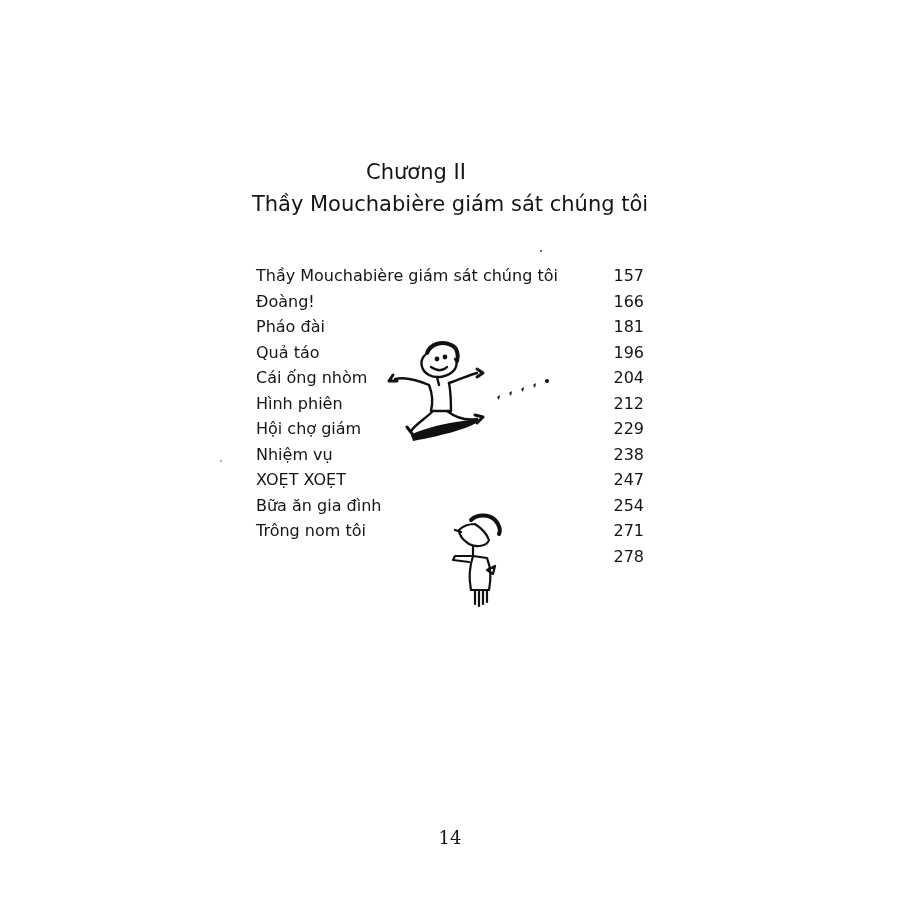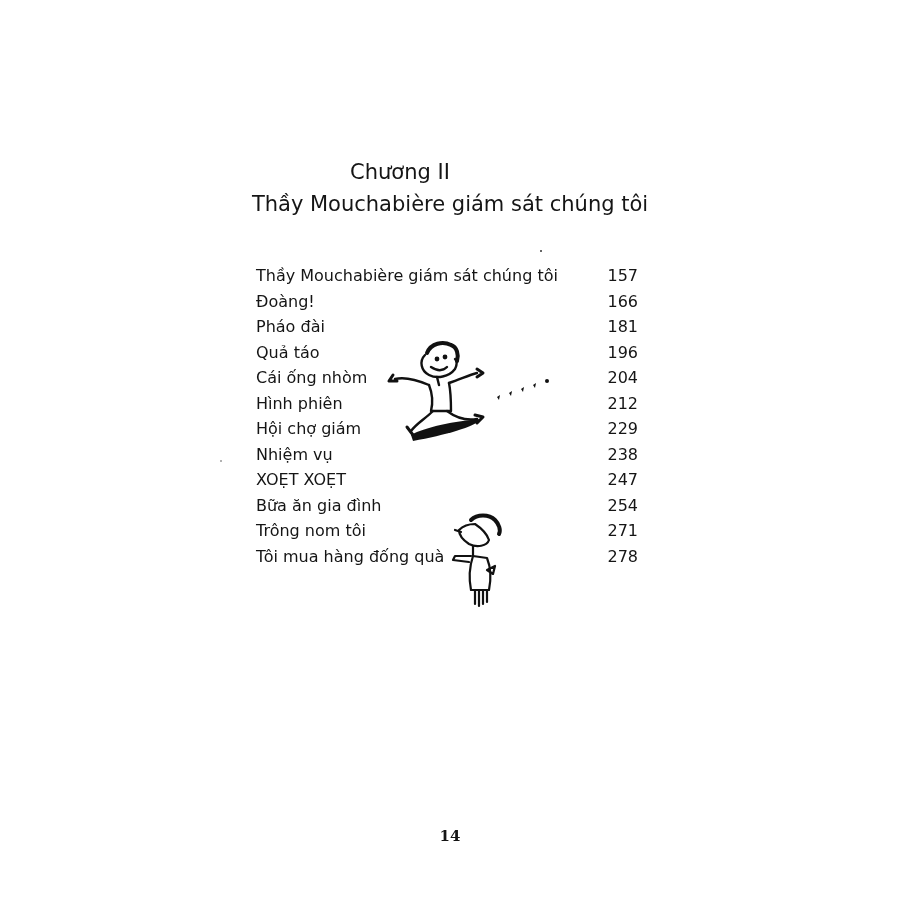--- a/index.html
+++ b/index.html
@@ -1,27 +1,27 @@
 <!DOCTYPE html>
 <html><head>
   <meta charset="utf-8">
   <style>
     html, body { margin: 0; padding: 0; background: #ffffff; }
     body { width: 900px; height: 900px; position: relative; overflow: hidden;
            font-family: "DejaVu Sans", sans-serif; color: #151515; }
     .chapter-title { position: absolute; left: 0; width: 800px; text-align: center;
-           top: 160px; font-size: 21px; letter-spacing: 0px; }
+           top: 160px; font-size: 21px; letter-spacing: 0px; padding-left: 16px; }
     .chapter-sub { position: absolute; left: 0; width: 900px; text-align: center;
            top: 192px; font-size: 21px; }
     .toc { position: absolute; left: 256px; top: 263px; width: 392px; }
     .toc-row { height: 25.5px; position: relative; font-size: 16px; line-height: 25px; }
     .toc-row .t { position: absolute; left: 0; }
-    .toc-row .p { position: absolute; right: 10px; }
+    .toc-row .p { position: absolute; right: 4px; }
     .folio { position: absolute; top: 827px; left: 0; width: 900px; text-align: center;
-           font-family: "DejaVu Serif", serif; font-weight: bold; font-size: 15px; }
+           font-family: "DejaVu Serif", serif; font-weight: normal; font-size: 18px; }
     .illus { position: absolute; }
     .dot1 { position: absolute; left: 540px; top: 250px; width: 2px; height: 2px; background:#333; border-radius:50%; }
     .dot2 { position: absolute; left: 220px; top: 460px; width: 2px; height: 2px; background:#999; border-radius:50%; }
   </style>
 </head>
 <body>
 
 <div class="chapter-title">Chương II</div>
 <div class="chapter-sub">Thầy Mouchabière giám sát chúng tôi</div>
 
@@ -67,21 +67,20 @@
     </div>
   <div class="toc-row">
       <span class="t">Bữa ăn gia đình</span>
       <span class="p">254</span>
     </div>
   <div class="toc-row">
       <span class="t">Trông nom tôi</span>
       <span class="p">271</span>
     </div>
   <div class="toc-row">
-      <span class="t">Tôi mua hàng đống quà</span>
       <span class="p">278</span>
     </div>
 </div>
 
 <svg class="illus" style="left:385px; top:335px;" width="175" height="110" viewBox="0 0 175 110">
   <g fill="none" stroke="#111" stroke-width="2.4" stroke-linecap="round" stroke-linejoin="round">
 
     <path d="M42 18 C46 8, 58 6, 66 10 C72 12, 74 20, 72 26" stroke-width="4"></path>
 
     <path d="M40 20 C34 26, 36 36, 44 40 C52 44, 64 42, 70 34 C72 30, 72 26, 70 24"></path>

